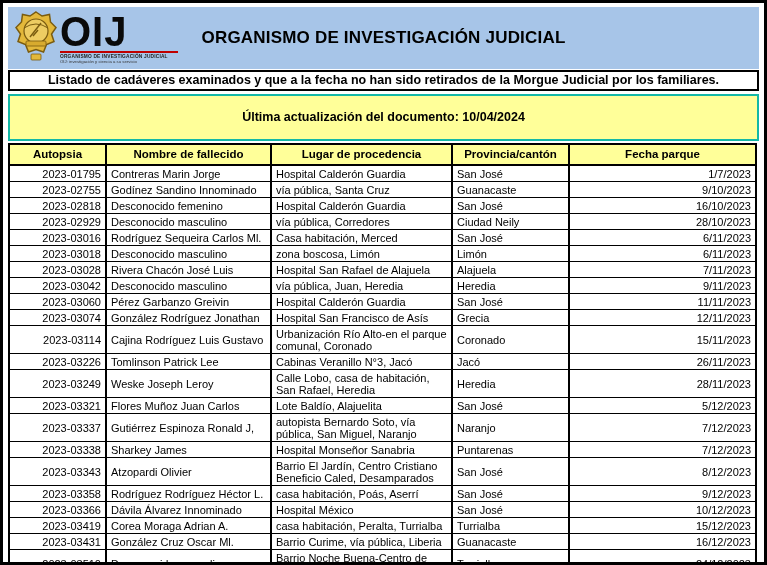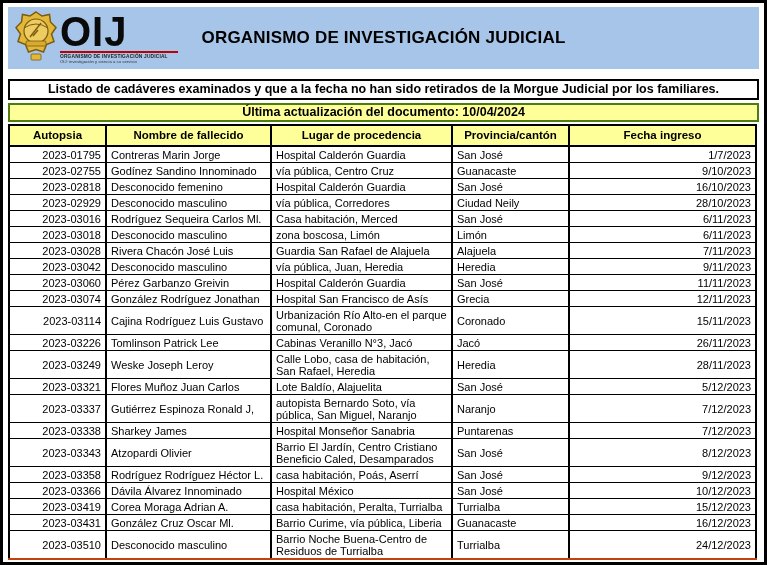--- a/index.html
+++ b/index.html
@@ -6,21 +6,21 @@
   html, body { background: #888; }
   body { width: 767px; height: 565px; font-family: "Liberation Sans", sans-serif; }
   .page {
     width: 767px; height: 565px; background: #fff;
     border: 3px solid #000; padding: 4px 5px; overflow: hidden;
   }
   
   .band {
     position: relative; height: 62px; background: #a7c5e8;
     display: flex; align-items: center; justify-content: center;
-    margin-bottom: 10px;
+    margin-bottom: 1px;
   }
   .logo-block {
     position: absolute; left: 6px; top: 3px; display: flex; align-items: flex-start;
   }
   .badge { width: 44px; height: 54px; }
   .logo-textcol { margin-left: 2px; display: flex; flex-direction: column; }
   .oij-big {
     font-weight: 900; font-size: 40px; line-height: 38px; color: #0a0a0a;
     letter-spacing: 1px; transform: scaleY(1.08); transform-origin: top left;
     font-family: "Liberation Sans", sans-serif;
@@ -29,22 +29,22 @@
   .org-small { font-size: 4.8px; font-weight: bold; color: #222; letter-spacing: .2px; }
   .org-tagline { font-size: 4.3px; color: #333; }
   .main-title { font-size: 17px; font-weight: bold; color: #000; letter-spacing: .2px; }
   
   .banner-listado {
     border: 2px solid #000; background: #fff; text-align: center;
     font-weight: bold; font-size: 12.5px; line-height: 15px; padding: 1px 16px;
     margin-bottom: 3px;
   }
   .banner-update {
-    border: 2px solid #4d7c0f; background: #ffff99; text-align: center;
-    font-weight: bold; font-size: 12.5px; line-height: 13px; padding: 1px 0;
+    border: 2px solid #14b8a6; background: #ffff99; text-align: center;
+    font-weight: bold; font-size: 12.5px; line-height: 13px; padding: 15px 0;
     margin-bottom: 2px;
   }
   
   table { border-collapse: collapse; width: 747px; table-layout: fixed; }
   col.c0 { width: 97px; } col.c1 { width: 165px; } col.c2 { width: 181px; }
   col.c3 { width: 117px; } col.c4 { width: 187px; }
   th {
     background: #ffff99; border: 2px solid #000; font-size: 11.5px;
     font-weight: bold; padding: 3px 2px; line-height: 13px; text-align: center;
   }
@@ -94,35 +94,35 @@
         <col class="c2">
         <col class="c3">
         <col class="c4">
       </colgroup>
     <thead>
       <tr>
         <th>Autopsia</th>
         <th>Nombre de fallecido</th>
         <th>Lugar de procedencia</th>
         <th>Provincia/cantón</th>
-        <th>Fecha ingreso</th>
+        <th>Fecha parque</th>
       </tr>
     </thead>
     <tbody>
         <tr>
           <td class="al-center">2023-01795</td>
           <td class="al-left">Contreras Marin Jorge</td>
           <td class="al-left">Hospital Calderón Guardia</td>
           <td class="al-left">San José</td>
           <td class="al-center">1/7/2023</td>
         </tr>
         <tr>
           <td class="al-center">2023-02755</td>
           <td class="al-left">Godínez Sandino Innominado</td>
-          <td class="al-left">vía pública, Centro Cruz</td>
+          <td class="al-left">vía pública, Santa Cruz</td>
           <td class="al-left">Guanacaste</td>
           <td class="al-center">9/10/2023</td>
         </tr>
         <tr>
           <td class="al-center">2023-02818</td>
           <td class="al-left">Desconocido femenino</td>
           <td class="al-left">Hospital Calderón Guardia</td>
           <td class="al-left">San José</td>
           <td class="al-center">16/10/2023</td>
         </tr>
@@ -143,21 +143,21 @@
         <tr>
           <td class="al-center">2023-03018</td>
           <td class="al-left">Desconocido masculino</td>
           <td class="al-left">zona boscosa, Limón</td>
           <td class="al-left">Limón</td>
           <td class="al-center">6/11/2023</td>
         </tr>
         <tr>
           <td class="al-center">2023-03028</td>
           <td class="al-left">Rivera Chacón José Luis</td>
-          <td class="al-left">Guardia San Rafael de Alajuela</td>
+          <td class="al-left">Hospital San Rafael de Alajuela</td>
           <td class="al-left">Alajuela</td>
           <td class="al-center">7/11/2023</td>
         </tr>
         <tr>
           <td class="al-center">2023-03042</td>
           <td class="al-left">Desconocido masculino</td>
           <td class="al-left">vía pública, Juan, Heredia</td>
           <td class="al-left">Heredia</td>
           <td class="al-center">9/11/2023</td>
         </tr>

